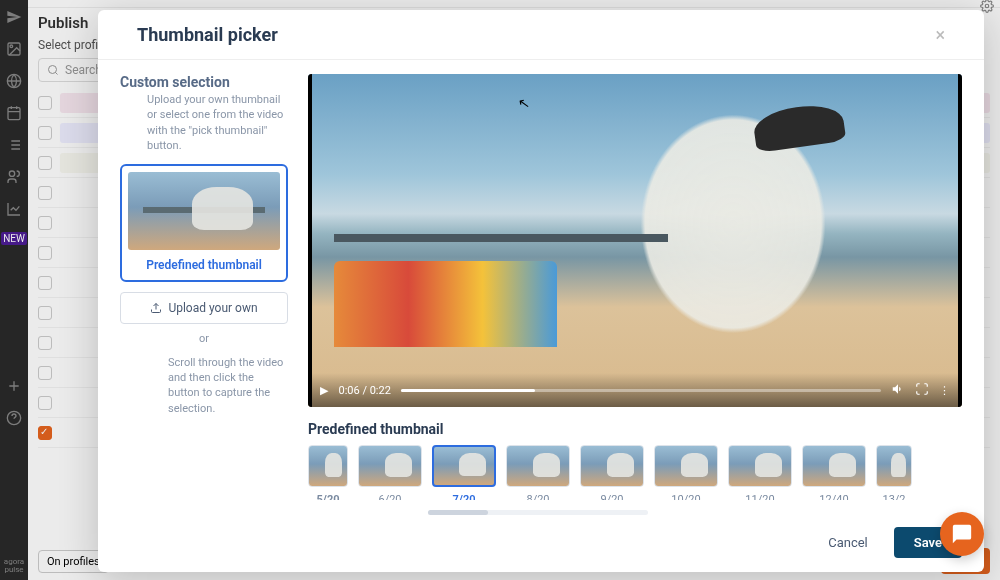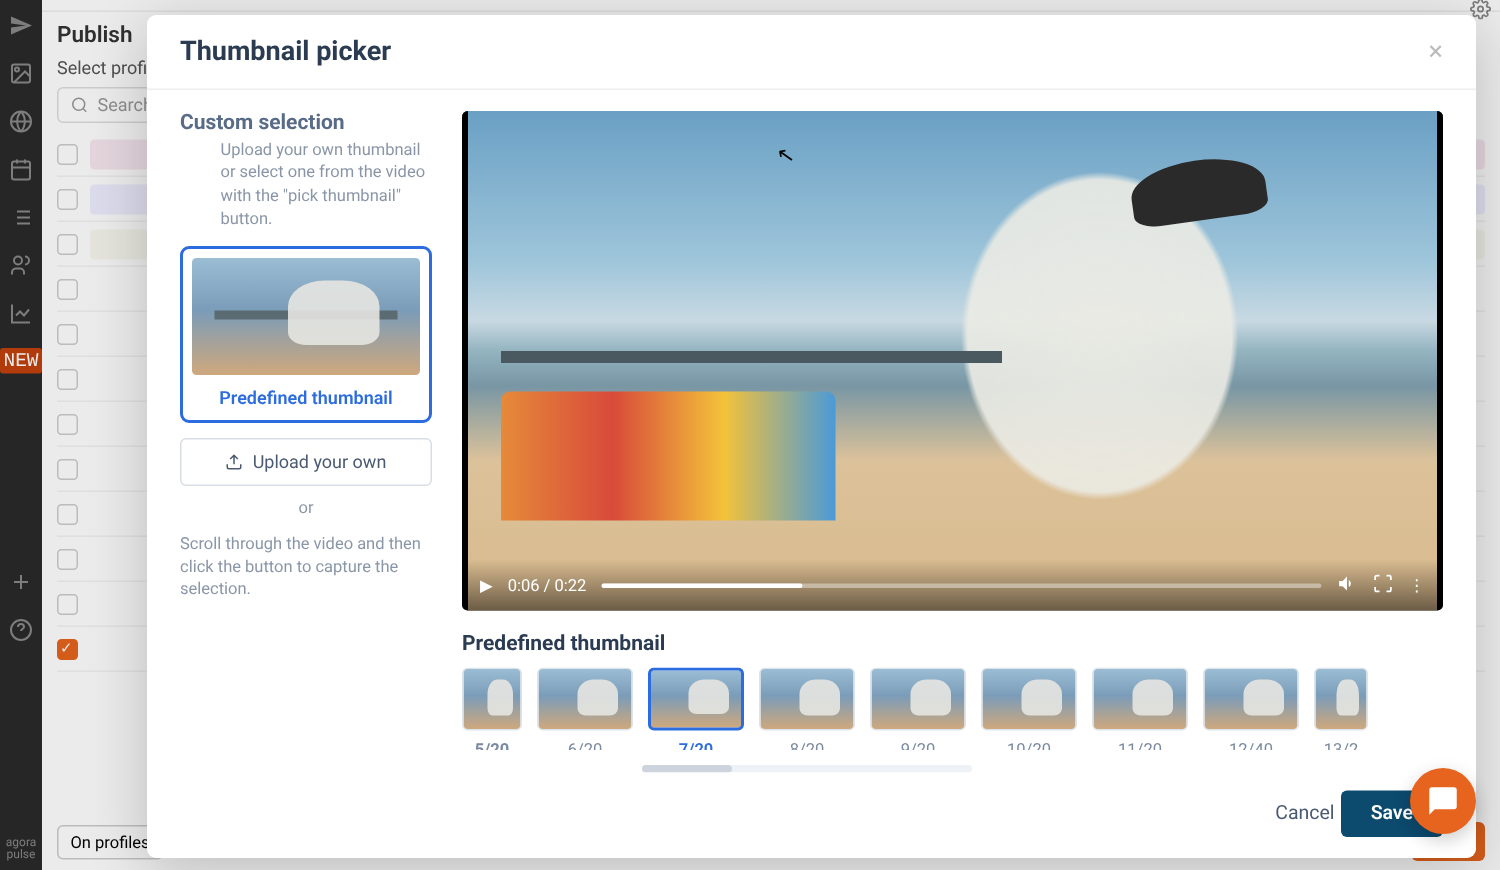--- a/index.html
+++ b/index.html
@@ -3,21 +3,21 @@
 <meta charset="utf-8">
 <style>
 * { box-sizing: border-box; margin: 0; padding: 0; font-family: -apple-system, BlinkMacSystemFont, "Segoe UI", Roboto, sans-serif; }
 body { width: 1000px; height: 580px; overflow: hidden; background: #f5f5f5; position: relative; }
 
 
 .app-bg { position: absolute; inset: 0; display: flex; }
 .left-rail { width: 28px; background: #2a2a2a; display: flex; flex-direction: column; align-items: center; padding-top: 8px; gap: 14px; }
 .rail-ic { width: 18px; height: 18px; color: #888; display: flex; align-items: center; justify-content: center; }
 .rail-ic svg { width: 16px; height: 16px; }
-.rail-new { font-size: 13px; color: #fff; background: #c2410c; padding: 1px 2px; border-radius: 2px; font-family: Liberation Mono, monospace; }
+.rail-new { font-size: 10px; color: #fff; background: #4c1d95; padding: 1px 2px; border-radius: 2px; }
 .rail-logo { color: #888; font-size: 8px; margin-top: auto; margin-bottom: 6px; text-align: center; line-height: 1; }
 .main-area { flex: 1; background: #fff; position: relative; }
 .topbar { height: 8px; background: #fff; border-bottom: 1px solid #eee; position: relative; }
 .topbar-gear { position: absolute; right: 6px; top: -2px; color: #888; }
 .topbar-gear svg { width: 14px; height: 14px; }
 .publish-hdr { padding: 6px 10px; font-weight: 600; color: #333; font-size: 15px; }
 .search-row { padding: 0 10px 6px; display: flex; align-items: center; gap: 6px; }
 .search-label { font-size: 12px; color: #555; }
 .search-box { flex: 0 0 200px; border: 1px solid #ddd; border-radius: 4px; padding: 4px 8px; font-size: 12px; color: #999; display: flex; align-items: center; gap: 6px; }
 .profile-list { padding: 0 10px; }
@@ -28,35 +28,35 @@
 .profile-strip { flex: 1; height: 20px; border-radius: 3px; }
 .bottom-bar { position: absolute; bottom: 6px; left: 10px; right: 10px; display: flex; align-items: center; gap: 8px; }
 .bottom-tag { font-size: 11px; border: 1px solid #ccc; border-radius: 4px; padding: 4px 8px; background: #fff; }
 .bottom-next { margin-left: auto; background: #e6641e; color: #fff; border-radius: 4px; padding: 6px 12px; font-size: 12px; font-weight: 600; }
 .edit-btn { position: absolute; right: 18px; top: 100px; font-size: 12px; color: #555; }
 .side-thumb { position: absolute; right: 18px; top: 130px; width: 80px; height: 180px; border-radius: 4px; background: linear-gradient(180deg,#a8c8d8 0%,#8aa8c0 50%,#d4a878 100%); }
 
 
 .modal-backdrop { position: absolute; inset: 0; background: rgba(0,0,0,0.08); }
 .modal { position: absolute; left: 98px; top: 10px; right: 16px; bottom: 8px; background: #fff; border-radius: 6px; box-shadow: 0 8px 40px rgba(0,0,0,0.2); display: flex; flex-direction: column; }
-.modal-hdr { padding: 14px 22px; border-bottom: 1px solid #eee; display: flex; align-items: center; }
+.modal-hdr { padding: 14px 39px; border-bottom: 1px solid #eee; display: flex; align-items: center; }
 .modal-title { font-size: 18px; font-weight: 700; color: #2a3b52; }
 .modal-close { margin-left: auto; color: #bbb; font-size: 18px; cursor: pointer; }
 .modal-body { flex: 1; display: flex; padding: 14px 22px 0; gap: 20px; overflow: hidden; }
 .left-col { width: 168px; flex-shrink: 0; }
 .left-col h3 { font-size: 14px; color: #586b87; font-weight: 700; margin-bottom: 2px; }
 .left-col .desc { font-size: 11px; color: #8a96a8; line-height: 1.4; margin-bottom: 10px; margin-left: 27px; }
 .thumb-card { border: 2px solid #2d6cdf; border-radius: 6px; padding: 6px 6px 8px; margin-bottom: 10px; }
 .thumb-card .img { height: 78px; border-radius: 3px; background: linear-gradient(180deg,#9abdd4 0%,#7b9cb8 45%,#cfa87d 100%); position: relative; overflow: hidden; }
 .thumb-card .img::before { content:""; position:absolute; left:10%; right:10%; top:45%; height:6px; background:#5a6b72; }
 .thumb-card .img::after { content:""; position:absolute; right:18%; top:20%; width:40%; height:55%; background: rgba(230,230,225,0.9); border-radius: 40% 40% 20% 20%; }
 .thumb-card .lbl { text-align: center; font-size: 12px; color: #2d6cdf; font-weight: 600; margin-top: 8px; }
 .btn-outline { width: 100%; border: 1px solid #d8dde5; background: #fff; border-radius: 4px; padding: 8px; font-size: 12px; color: #4a5a72; display: flex; align-items: center; justify-content: center; gap: 6px; cursor: pointer; }
 .or { font-size: 11px; color: #8a96a8; margin: 8px 0; text-align: center; }
-.hint { font-size: 11px; color: #8a96a8; line-height: 1.4; margin-top: 10px; }
+.hint { font-size: 11px; color: #8a96a8; line-height: 1.4; margin-top: 10px; margin-left: 48px; }
 .right-col { flex: 1; display: flex; flex-direction: column; min-width: 0; }
 .video-frame { aspect-ratio: 16/9; width: 100%; background: #000; border-radius: 4px; position: relative; overflow: hidden; }
 .video-img { position: absolute; inset: 0; background:
   radial-gradient(ellipse 220px 260px at 65% 45%, rgba(235,235,228,0.95) 0%, rgba(235,235,228,0.9) 40%, transparent 42%),
   linear-gradient(180deg, #6aa0c4 0%, #9ec5da 30%, #c8d9e2 42%, #94b4c0 48%, #7896a4 55%, #dcc29a 70%, #d8b98c 100%);
 }
 .video-pier { position:absolute; left:4%; right:45%; top:48%; height:8px; background:#4a5860; }
 .video-hat { position:absolute; right:18%; top:10%; width:90px; height:40px; background:#2a2a2a; border-radius:50% 50% 20% 20%; transform:rotate(-8deg);}
 .video-cart { position:absolute; left:4%; bottom:18%; width:34%; height:26%; background: linear-gradient(90deg,#e68a3a,#d84a3a,#f4c23a,#4a9ad8); border-radius:6px 6px 0 0;}
 .video-bars { position:absolute; left:0; right:0; top:0; width:4px; background:#000; height:100%; }
@@ -72,21 +72,21 @@
 .strip-item { width: 64px; flex-shrink: 0; text-align: center; }
 .strip-item.first { width:40px;font-weight:bold; }
 .strip-item.last { width:36px; }
 .strip-item .img { height: 42px; border-radius: 4px; border: 1px solid #dde3ea; background: linear-gradient(180deg,#9abdd4 0%, #7b9cb8 45%, #cfa87d 100%); position:relative; overflow:hidden;}
 .strip-item .img::after { content:""; position:absolute; right:14%; top:16%; width:44%; height:60%; background: rgba(230,230,225,0.9); border-radius:40% 40% 20% 20%;}
 .strip-item.sel .img { border: 2px solid #2d6cdf; }
 .strip-item .cap { font-size: 11px; color: #7a8aa0; margin-top: 6px; }
 .strip-item.sel .cap { color: #2d6cdf; font-weight: 600; }
 .strip-scroll { height: 5px; background: #eef1f5; border-radius: 3px; margin-top: 10px; position: relative; width: 220px; margin-left: 120px; }
 .strip-scroll::before { content:""; position:absolute; left:0; width:60px; top:0; bottom:0; background:#cdd4de; border-radius:3px; }
-.modal-ftr { padding: 12px 22px 14px; display: flex; justify-content: flex-end; gap: 4px; align-items: center; }
+.modal-ftr { padding: 12px 22px 14px; display: flex; justify-content: flex-end; gap: 26px; align-items: center; }
 .btn-cancel { background: none; border: none; color: #4a5a72; font-size: 13px; cursor: pointer; }
 .btn-save { background: #0c4a6e; color: #fff; border: none; border-radius: 4px; padding: 8px 20px; font-size: 13px; font-weight: 600; cursor: pointer; }
 
 .chat-bubble { position: absolute; right: 16px; bottom: 24px; width: 44px; height: 44px; background: #e6641e; border-radius: 50%; display: flex; align-items: center; justify-content: center; color: #fff; cursor: pointer; box-shadow: 0 4px 12px rgba(0,0,0,0.2); z-index: 100; }
 .chat-bubble svg { width: 22px; height: 22px; }
 </style>
 </head>
 <body>
 
 <div class="app-bg">

